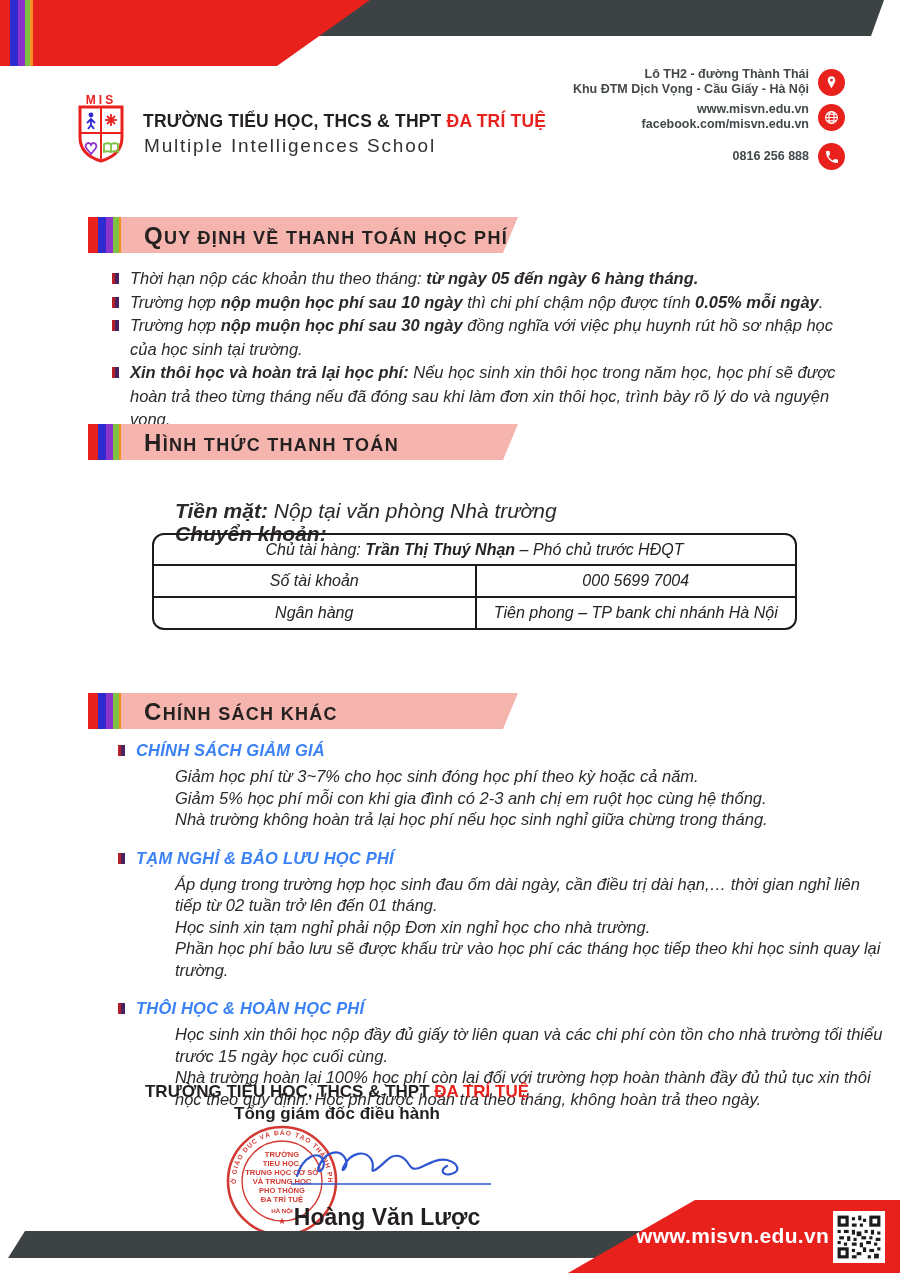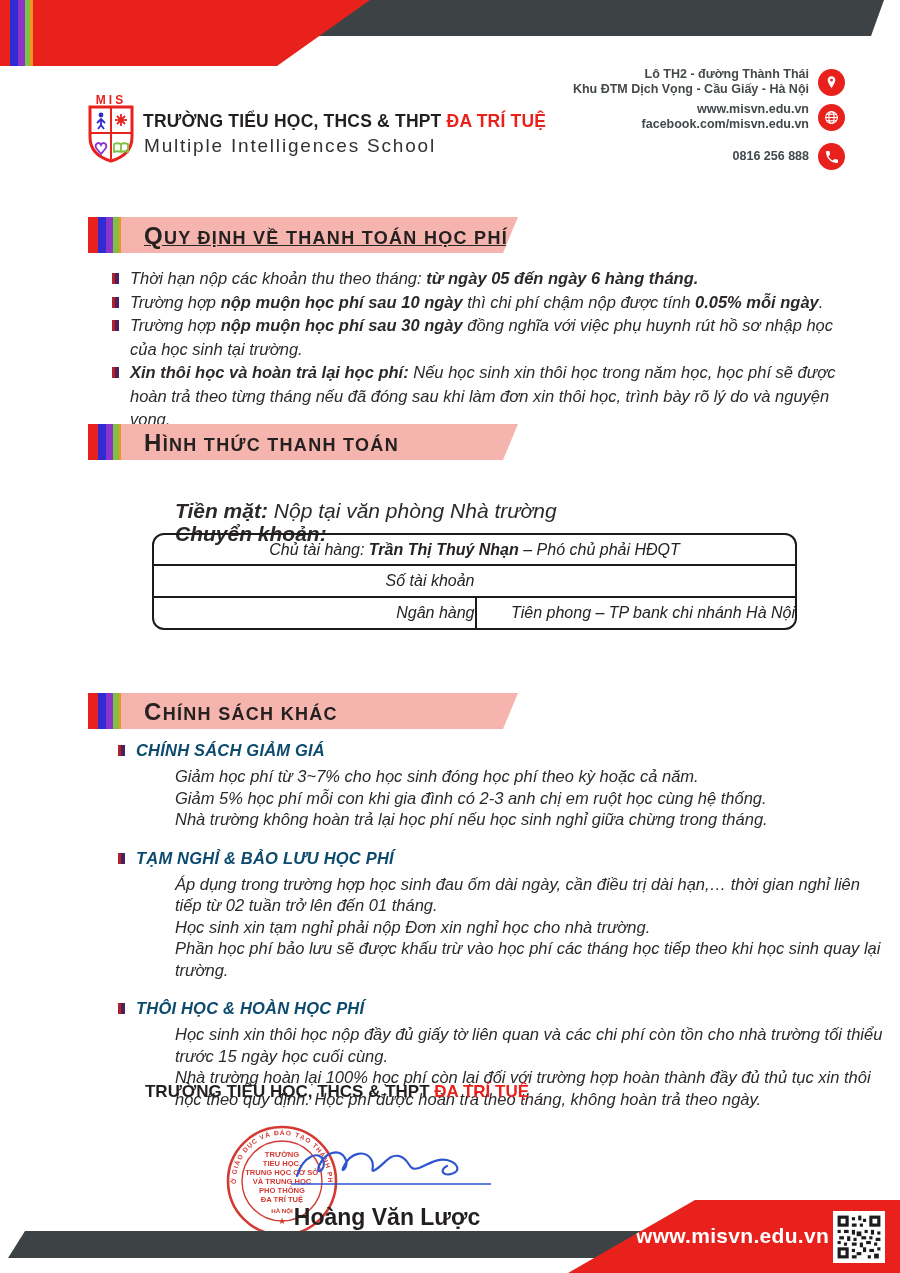--- a/index.html
+++ b/index.html
@@ -11,21 +11,21 @@
             clip-path:polygon(338px 0,884px 0,871px 36px,287px 36px);z-index:1;}
   .top-red{position:absolute;left:0;top:0;width:380px;height:66px;background:#e8211d;
            clip-path:polygon(0 0,370px 0,277px 66px,0 66px);z-index:2;}
   .top-stripes{position:absolute;left:10px;top:0;height:66px;display:flex;z-index:3;}
   .top-stripes .s1{width:8px;background:#2f2bd1;}
   .top-stripes .s2{width:7px;background:#8c33cc;}
   .top-stripes .s3{width:5px;background:#7dc242;}
   .top-stripes .s4{width:3px;background:#f59120;}
 
   
-  .logo{position:absolute;left:86px;top:93px;width:50px;height:72px;z-index:4;}
+  .logo{position:absolute;left:76px;top:93px;width:50px;height:72px;z-index:4;}
   .school-name{position:absolute;left:143px;top:111px;font-size:17.5px;font-weight:700;
                color:#231f20;letter-spacing:.2px;white-space:nowrap;}
   .school-name .red{color:#e8211d;}
   .school-sub{position:absolute;left:144px;top:135px;font-size:19px;color:#343031;
               letter-spacing:1.8px;white-space:nowrap;}
 
   
   .contact{position:absolute;right:0;top:62px;width:420px;}
   .c-row{position:absolute;right:55px;display:flex;align-items:center;}
   .c-text{text-align:right;font-size:12.5px;font-weight:700;color:#43484a;line-height:15px;margin-right:9px;white-space:nowrap;}
@@ -37,42 +37,42 @@
   .banner{position:absolute;left:88px;width:430px;height:36px;background:#f5b5ae;
           clip-path:polygon(0 0,100% 0,calc(100% - 15px) 100%,0 100%);}
   .banner .stripes{position:absolute;left:0;top:0;bottom:0;display:flex;}
   .banner .stripes i{display:block;height:100%;}
   .banner .b1{width:10px;background:#e8211d;} .banner .b2{width:8px;background:#2f2bd1;}
   .banner .b3{width:7px;background:#8c33cc;} .banner .b4{width:6px;background:#7dc242;}
   .banner .b5{width:2px;background:#f59120;}
   .banner .label{display:block;padding-left:56px;line-height:37px;font-weight:700;
                  font-size:18px;letter-spacing:1.3px;color:#242120;}
   .banner .label::first-letter{font-size:24px;}
-  .banner.b-reg{top:217px;text-decoration:underline;} .banner.b-pay{top:424px;} .banner.b-pol{top:693px;}
+  .banner.b-reg{top:217px;} .banner.b-pay{top:424px;} .banner.b-pol{top:693px;}
   .b{font-weight:700;}
   .reg-list{position:absolute;left:112px;top:267px;width:748px;}
   .bullet{display:flex;font-style:italic;font-size:16.5px;line-height:23.5px;color:#2d292b;}
   .sq{flex:0 0 7px;width:7px;height:11px;margin:6px 11px 0 0;
       background:linear-gradient(90deg,#b51f27 50%,#46235f 50%);}
 
   
   .pay-intro{position:absolute;left:175px;top:477px;font-style:italic;font-size:21px;line-height:23px;margin-top:22px;}
   .pay-table{position:absolute;left:152px;top:533px;width:641px;border:2.5px solid #1c1b19;
              border-radius:12px;overflow:hidden;font-style:italic;font-size:16px;color:#262223;}
   .trow1{height:29px;line-height:29px;text-align:center;border-bottom:2px solid #1c1b19;}
-  .trow{display:grid;grid-template-columns:1fr 1fr;height:30px;line-height:30px;text-align:right;}
+  .trow{display:grid;grid-template-columns:1fr 1fr;height:30px;line-height:30px;text-align:center;}
   .trow + .trow{border-top:2px solid #1c1b19;}
   .tcell-r{border-left:2px solid #1c1b19;}
   .pay-notes{position:absolute;left:157px;top:633px;width:720px;font-style:italic;
              font-size:16.5px;line-height:23px;}
 
   
   .policies{position:absolute;left:118px;top:740px;width:772px;}
   .policy{margin-bottom:17px;}
-  .p-title{display:flex;font-style:italic;font-weight:700;font-size:16.5px;color:#0c4a6e;
+  .p-title{display:flex;font-style:italic;font-weight:700;font-size:16.5px;color:#3b82f6;
            line-height:21px;margin-bottom:5px;letter-spacing:.2px;}
   .p-title .sq{margin-top:5px;}
   .p-lines{margin-left:57px;font-style:italic;font-size:16.5px;line-height:21.5px;color:#2d292b;}
 
   
   .sig{position:absolute;left:112px;top:1082px;width:450px;text-align:center;}
   .sig-school{font-size:17px;font-weight:700;color:#231f20;white-space:nowrap;}
   .sig-school .red{color:#e8211d;}
   .sig-role{font-size:17px;font-weight:700;color:#231f20;margin-top:2px;}
   .stamp{position:absolute;left:113px;top:42px;width:114px;height:114px;opacity:.92;}
@@ -204,23 +204,24 @@
         <i class="b4"></i>
         <i class="b5"></i>
       </span>
     <div class="label">HÌNH THỨC THANH TOÁN</div>
   </div>
   <div class="pay-intro">
     <div><span class="b">Tiền mặt: </span><span>Nộp tại văn phòng Nhà trường</span></div>
     <div class="b">Chuyển khoản:</div>
   </div>
   <div class="pay-table">
-    <div class="trow1"><span>Chủ tài hàng: </span><span class="b">Trần Thị Thuý Nhạn</span><span> – Phó chủ phải HĐQT</span></div>
+    <div class="trow1"><span>Chủ tài hàng: </span><span class="b">Trần Thị Thuý Nhạn</span><span> – Phó chủ trước HĐQT</span></div>
     <div class="trow">
       <div class="tcell-l">Số tài khoản</div>
+      <div class="tcell-r">000 5699 7004</div>
     </div>
     <div class="trow">
       <div class="tcell-l">Ngân hàng</div>
       <div class="tcell-r">Tiên phong – TP bank chi nhánh Hà Nội</div>
     </div>
   </div>
 
   <div class="banner b-pol">
     <span class="stripes">
         <i class="b1"></i>
@@ -261,20 +262,21 @@
         </div>
       <div class="p-lines">
         <div>Học sinh xin thôi học nộp đầy đủ giấy tờ liên quan và các chi phí còn tồn cho nhà trường tối thiểu trước 15 ngày học cuối cùng.</div>
         <div>Nhà trường hoàn lại 100% học phí còn lại đối với trường hợp hoàn thành đầy đủ thủ tục xin thôi học theo quy định. Học phí được hoàn trả theo tháng, không hoàn trả theo ngày.</div>
       </div>
     </div>
   </div>
 
   <div class="sig">
     <div class="sig-school"><span>TRƯỜNG TIỂU HỌC, THCS &amp; THPT </span><span class="red">ĐA TRÍ TUỆ</span></div>
+    <div class="sig-role">Tổng giám đốc điều hành</div>
     <svg class="stamp" viewBox="0 0 114 114">
       <circle cx="57" cy="57" r="54" fill="none" stroke="#cf2a22" stroke-width="2.6"></circle>
       <circle cx="57" cy="57" r="40" fill="none" stroke="#cf2a22" stroke-width="1.4"></circle>
       <defs>
           <path id="ringTop" d="M 11 57 A 46 46 0 0 1 103 57" fill="none"></path>
         </defs>
       <text font-size="6.6" font-weight="bold" fill="#cf2a22" letter-spacing="1">
         <textPath href="#ringTop" startOffset="50%" text-anchor="middle">SỞ GIÁO DỤC VÀ ĐÀO TẠO THÀNH PHỐ</textPath>
       </text>
       <g font-size="7.6" font-weight="bold" fill="#cf2a22" text-anchor="middle">

